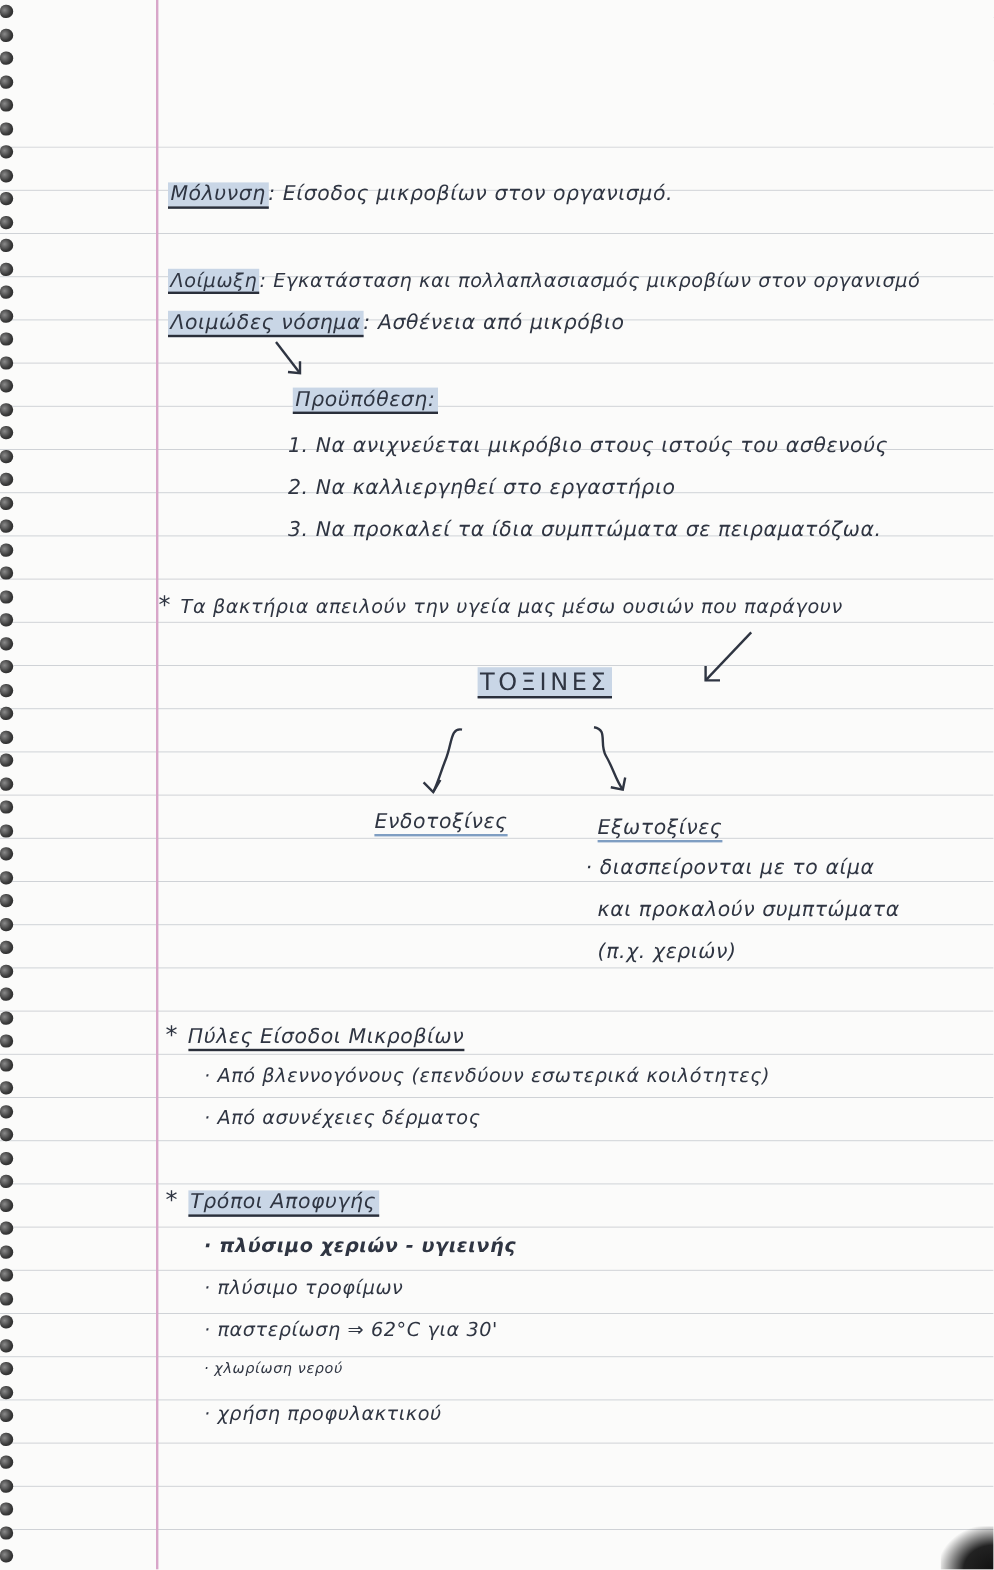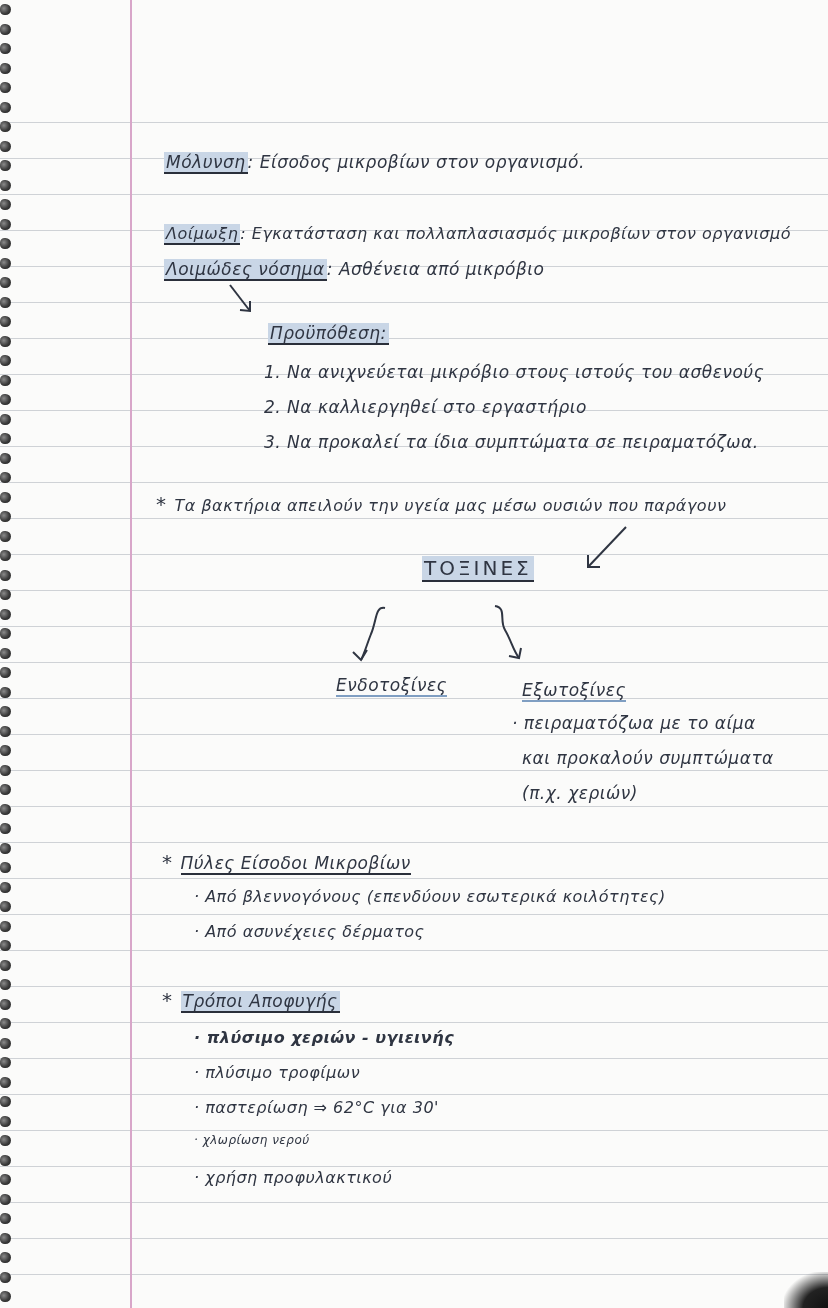--- a/index.html
+++ b/index.html
@@ -20,21 +20,21 @@
   .margin-line { position:absolute; left:130px; top:0; width:1.5px; height:1308px; background:#d8a6c9; }
   .spiral { position:absolute; left:0; top:0; width:14px; height:1308px; }
   .ring {
     position:absolute; left:0; width:11px; height:11px; border-radius:50% 60% 60% 50%;
     background:radial-gradient(circle at 35% 40%, #8a8a8a 0, #3a3a3a 55%, #1f1f1f 100%);
   }
   .corner-shadow {
     position:absolute; right:0; bottom:0; width:44px; height:36px;
     background:radial-gradient(ellipse at 100% 100%, #111 0, #222 40%, rgba(0,0,0,0) 75%);
   }
-  .hw { position:absolute; font-family:"DejaVu Sans", sans-serif; font-size:17px; color:#2f3542; letter-spacing:0.5px; white-space:nowrap; font-style:italic;margin-left:24px; }
+  .hw { position:absolute; font-family:"DejaVu Sans", sans-serif; font-size:17px; color:#2f3542; letter-spacing:0.5px; white-space:nowrap; font-style:italic; }
   .hl { background:#c9d6e6; padding:0 2px; border-bottom:2px solid #2a2f3a; font-style:italic; }
   .ul { border-bottom:2px solid #2a2f3a; }
   .ul-blue { border-bottom:2px solid #7f9ec2; }
   .star { font-style:normal; font-size:20px; margin-right:8px; }
   svg.arrow { position:absolute; overflow:visible; }
 </style>
 </head>
 <body>
 
 <div class="page"></div>
@@ -153,21 +153,21 @@
   <path d="M150 6 C162 8 154 20 160 30 C166 40 168 50 174 58" stroke="#2f3542" stroke-width="2" fill="none"></path>
   <path d="M164 56 L174 58 L176 48" stroke="#2f3542" stroke-width="2" fill="none"></path>
 </svg>
 
 <div class="hw" style="left:312px; top:675px;">
   <span class="ul-blue">Ενδοτοξίνες</span>
 </div>
 <div class="hw" style="left:498px; top:680px;">
   <span class="ul-blue">Εξωτοξίνες</span>
 </div>
-<div class="hw" style="left:488px; top:713px;">· πειραματόζωα με το αίμα</div>
+<div class="hw" style="left:488px; top:713px;">· διασπείρονται με το αίμα</div>
 <div class="hw" style="left:498px; top:748px;">και προκαλούν συμπτώματα</div>
 <div class="hw" style="left:498px; top:783px;">(π.χ. χεριών)</div>
 
 <div class="hw" style="left:138px; top:850px;">
   <span class="star">*</span><span class="ul">Πύλες Είσοδοι Μικροβίων</span>
 </div>
 <div class="hw" style="left:170px; top:887px; font-size:16px;">· Από βλεννογόνους (επενδύουν εσωτερικά κοιλότητες)</div>
 <div class="hw" style="left:170px; top:922px; font-size:16px;">· Από ασυνέχειες δέρματος</div>
 
 <div class="hw" style="left:138px; top:988px;">

